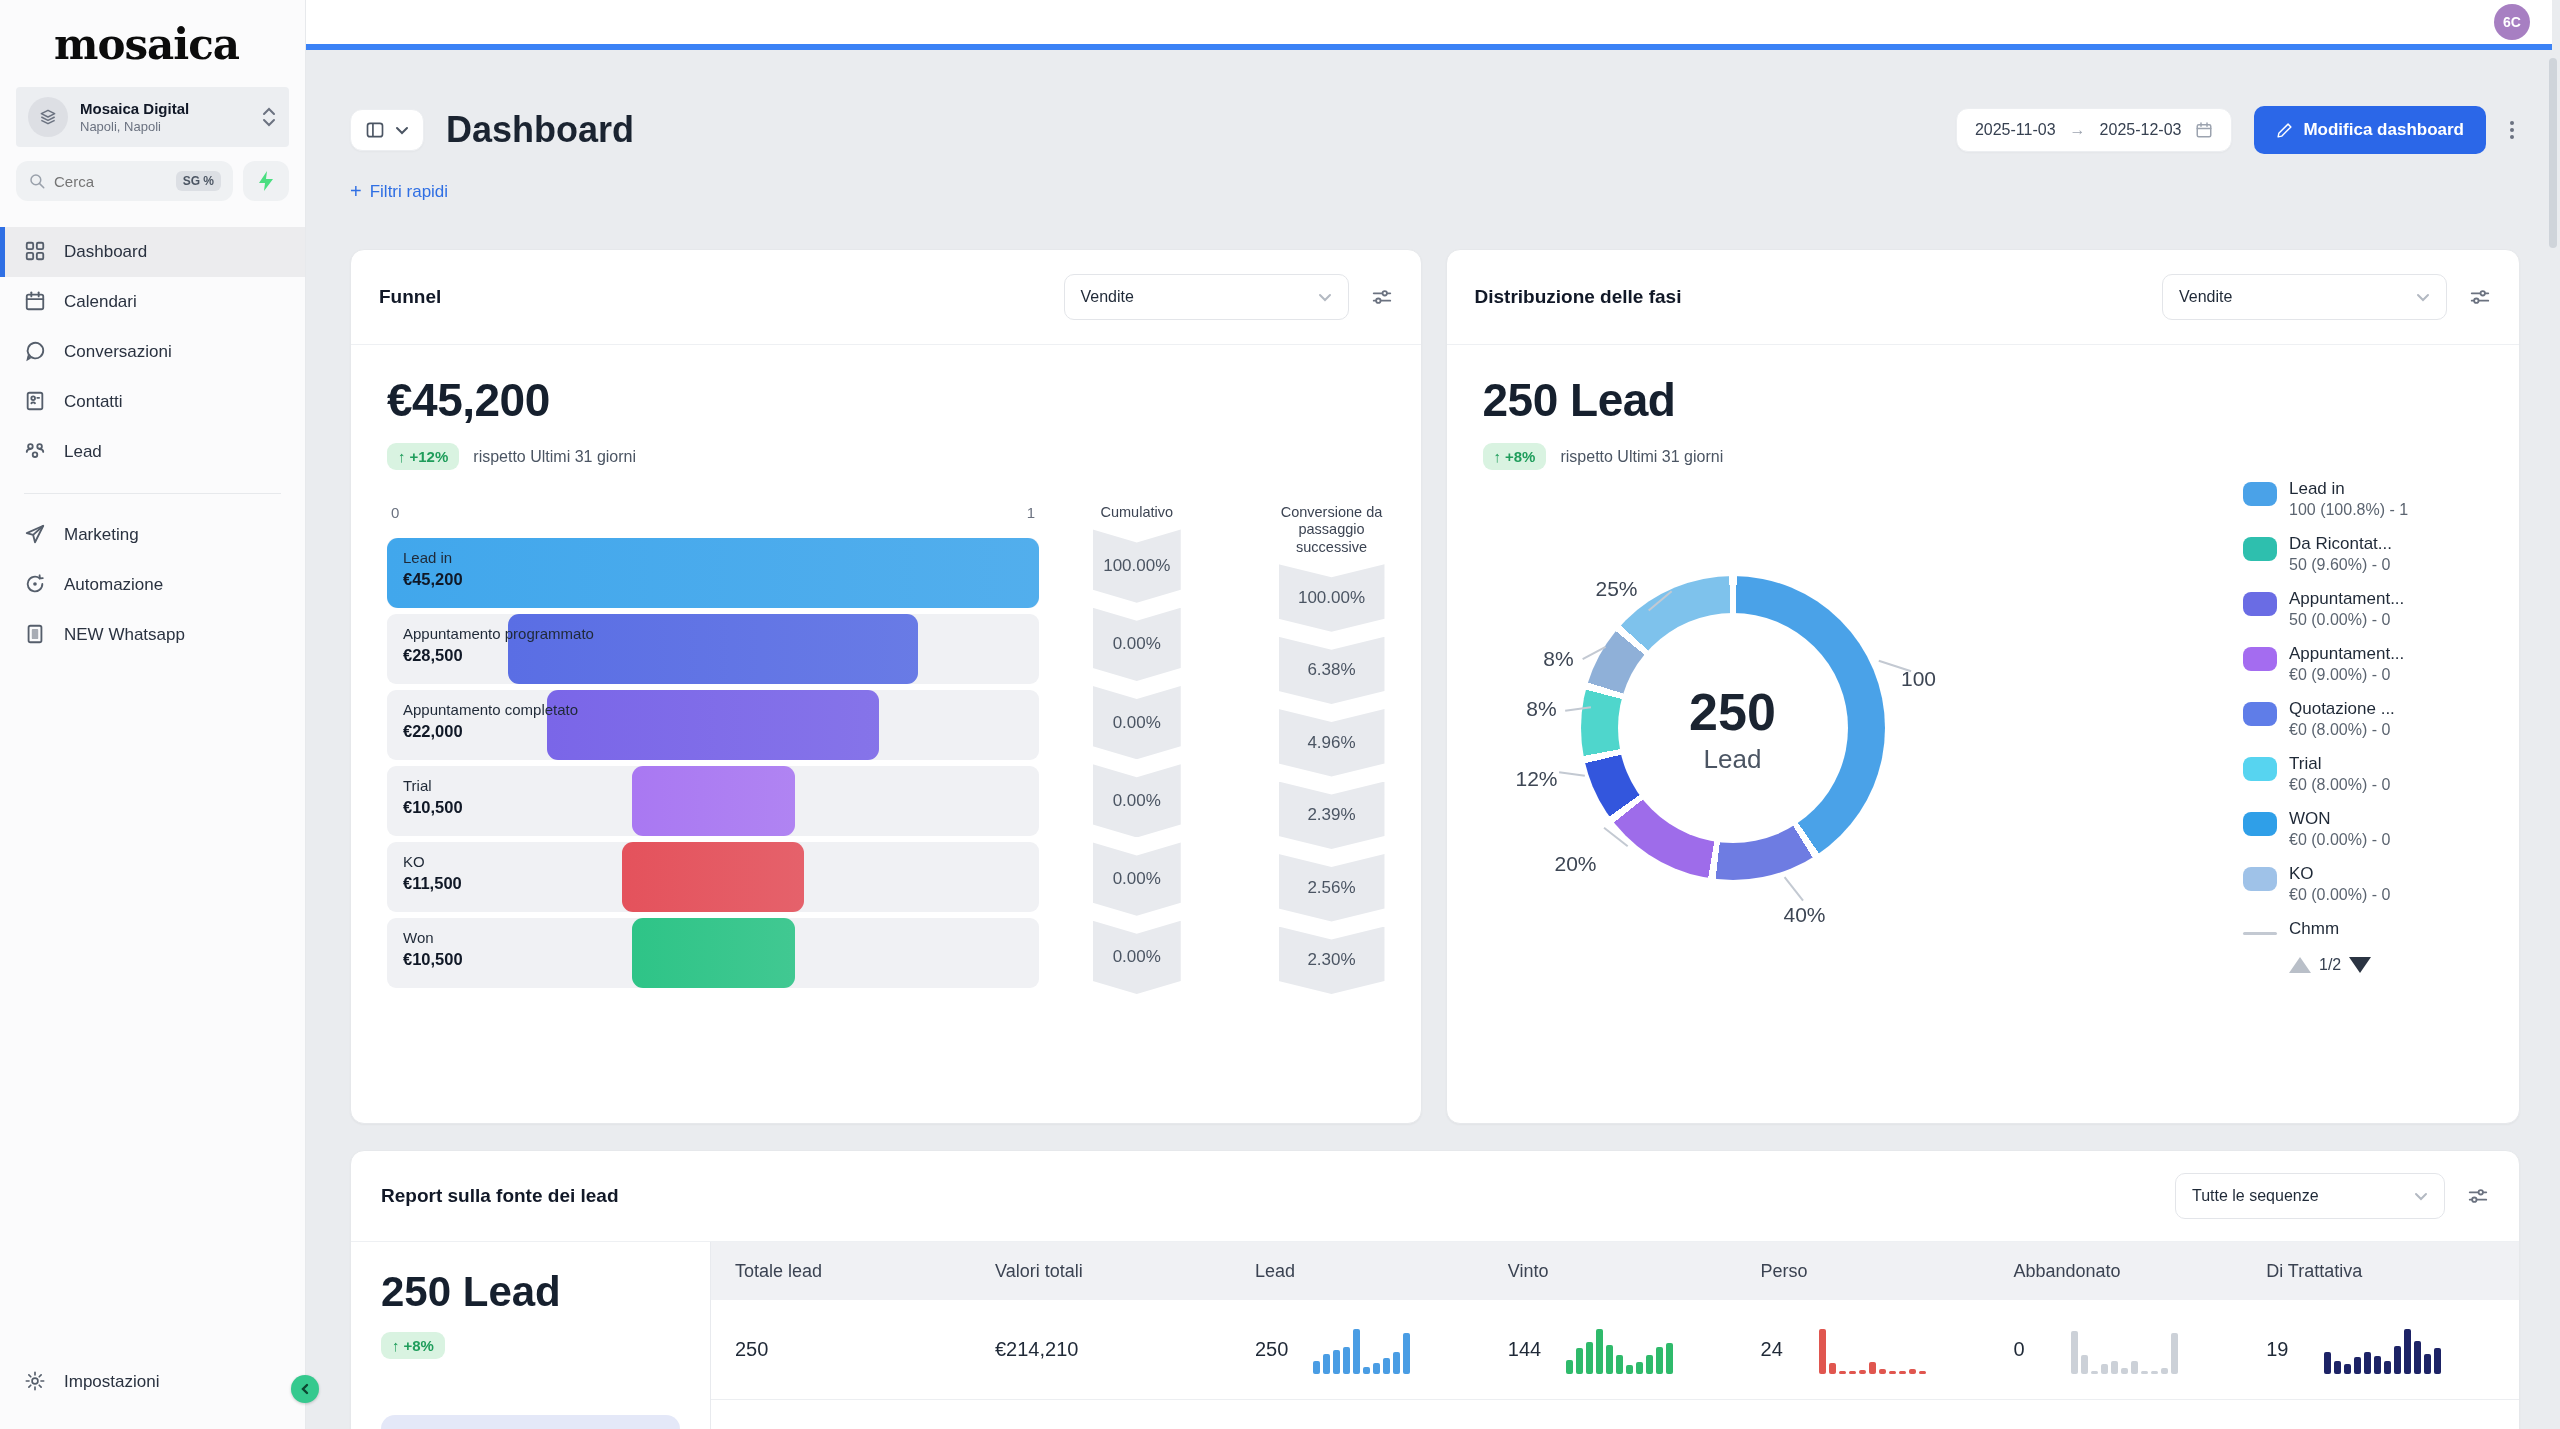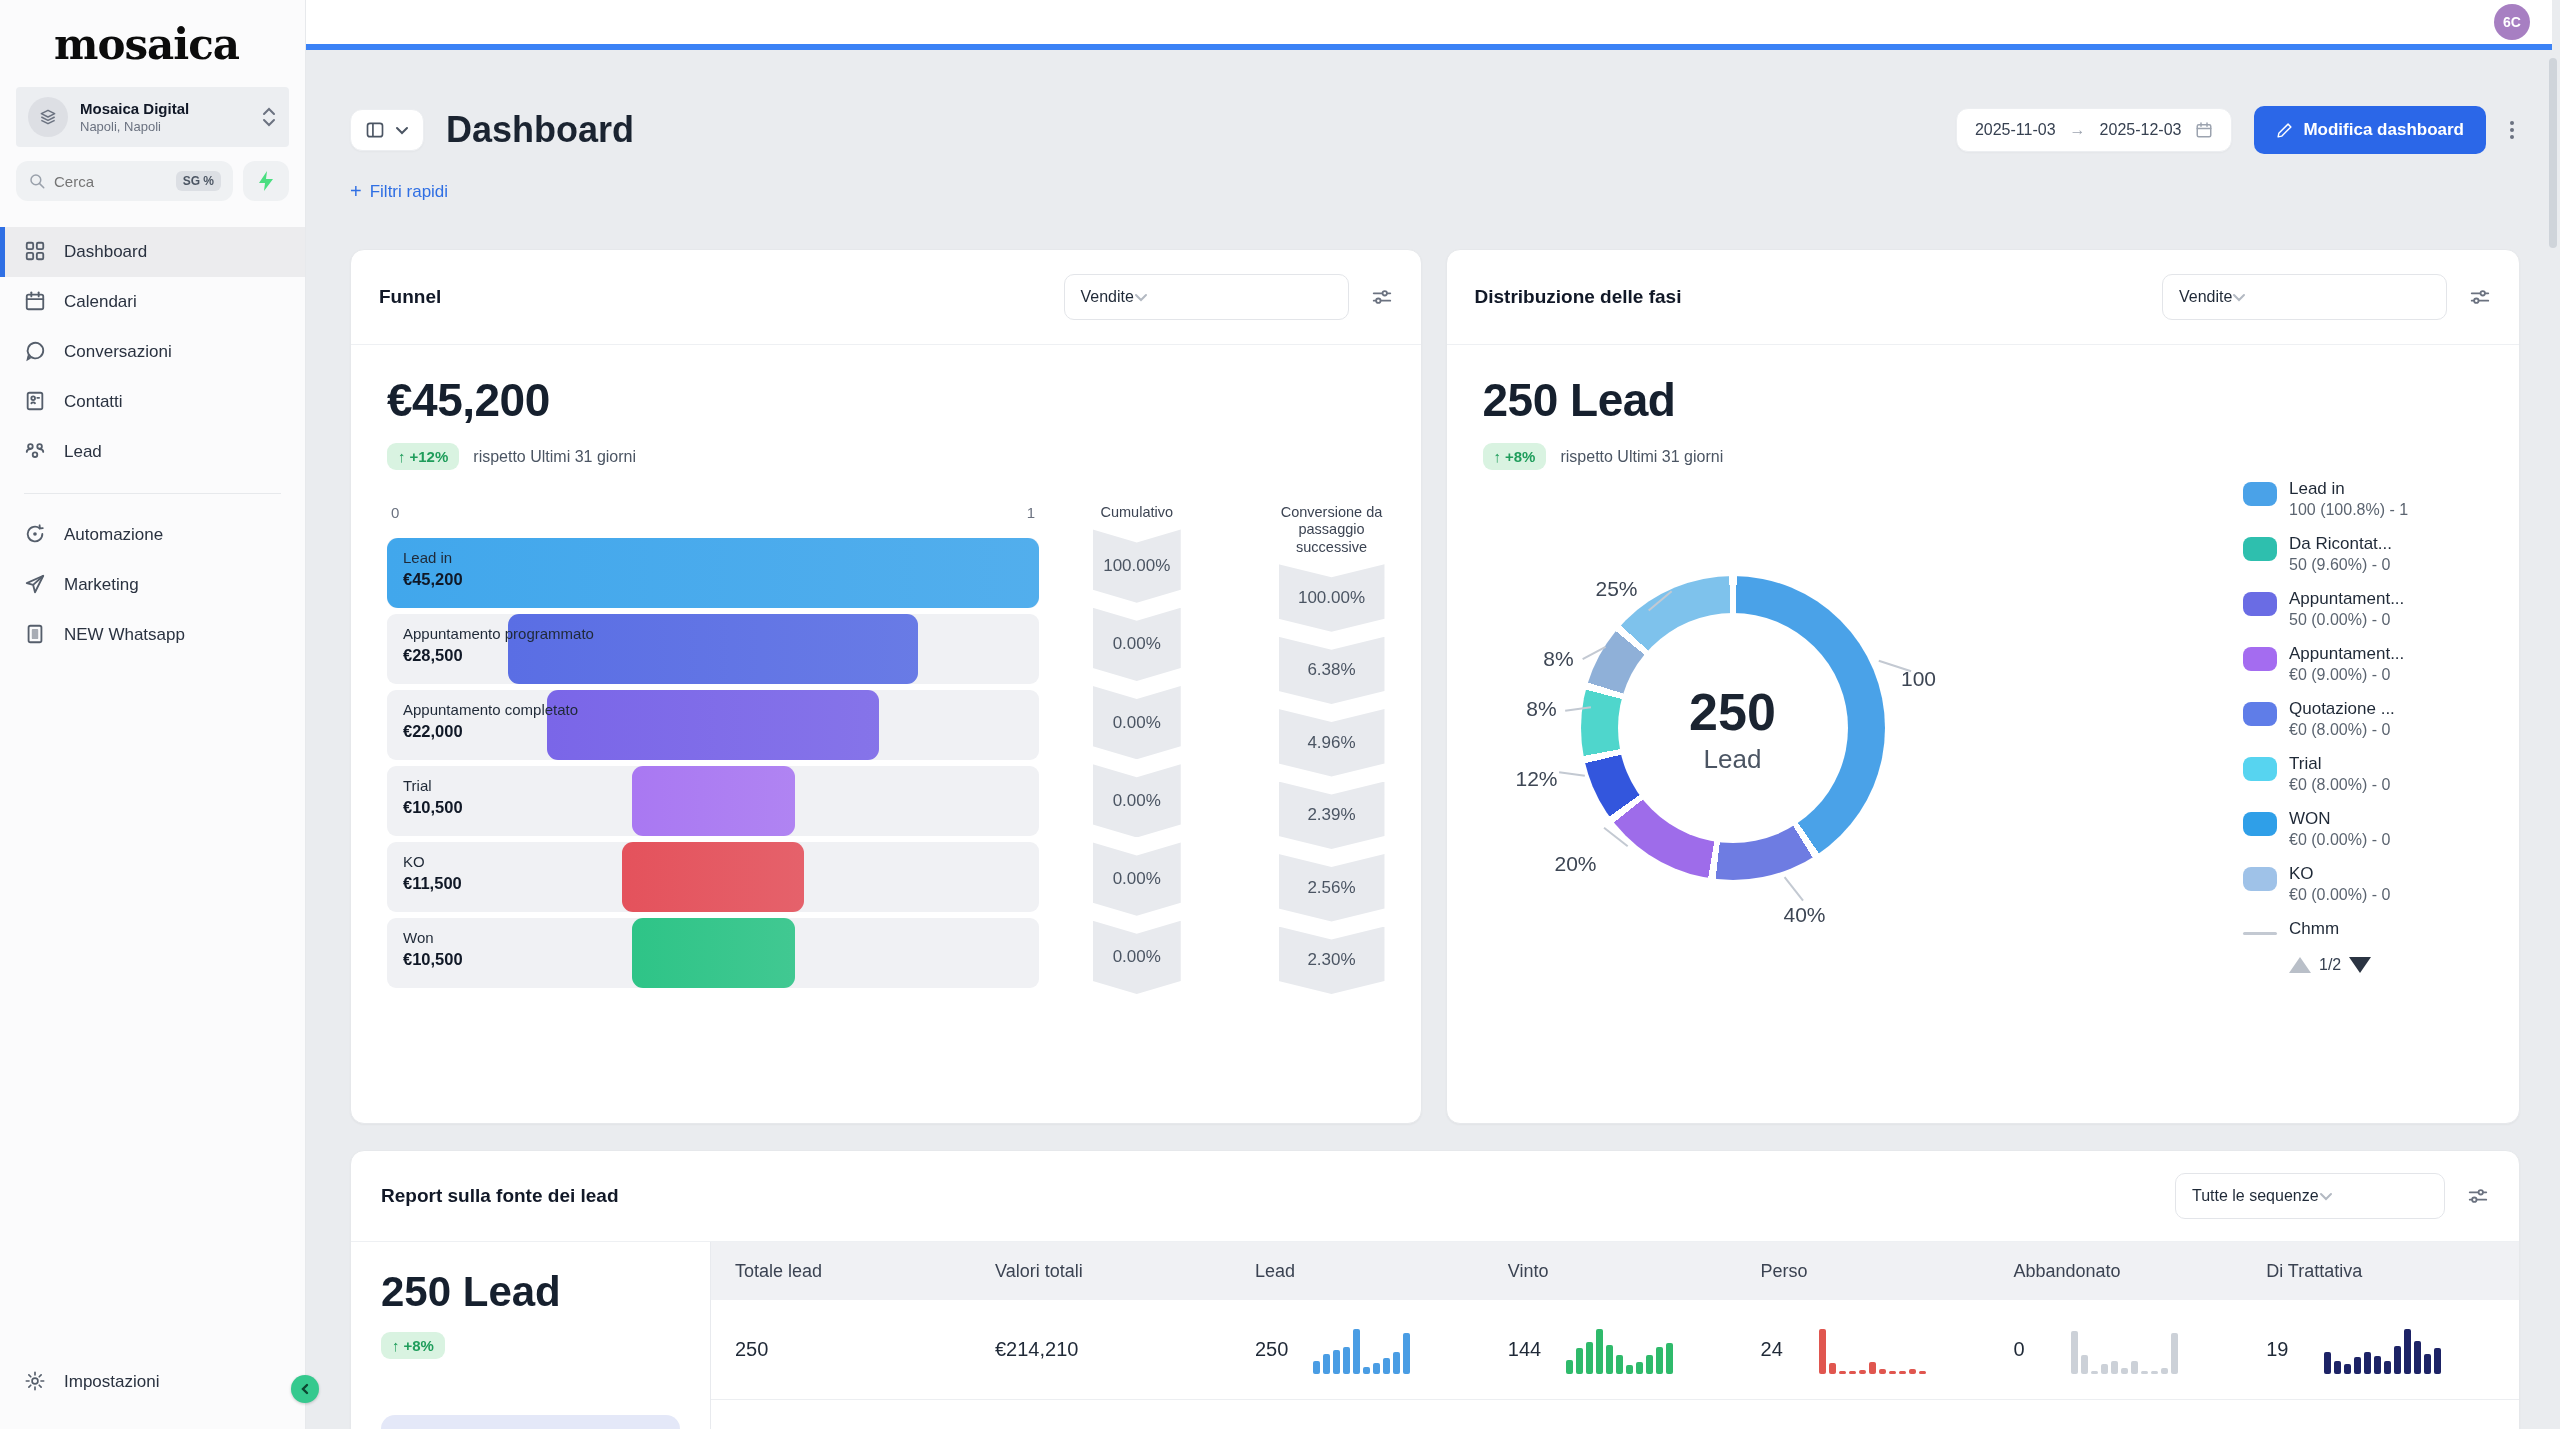--- a/index.html
+++ b/index.html
@@ -44,21 +44,21 @@
   .btn-primary { margin-left:22px; background:#2b67e8; color:#fff; border:0; border-radius:10px; padding:14px 22px; font-size:17px; font-weight:600; display:flex; align-items:center; gap:10px; cursor:pointer; font-family:inherit; }
   .dots { margin-left:18px; color:#6b7280; display:flex; flex-direction:column; gap:3px; cursor:pointer; padding:6px; }
   .dots i { width:4px; height:4px; border-radius:50%; background:#6b7280; }
   .quick-filters { margin-top:26px; color:#2f6fe4; font-size:17px; display:flex; align-items:center; gap:8px; cursor:pointer; width:fit-content; }
 
   .cards-row { margin-top:46px; display:flex; gap:24px; }
   .card { background:#fff; border:1px solid #e6e8eb; border-radius:14px; box-shadow:0 1px 2px rgba(0,0,0,.04); }
   .card-head { display:flex; align-items:center; justify-content:space-between; padding:24px 28px; border-bottom:1px solid #eef0f3; }
   .card-title { font-size:19px; font-weight:600; color:#111827; }
   .head-right { display:flex; align-items:center; gap:22px; }
-  .select-pill { width:285px; border:1px solid #e3e5e9; border-radius:10px; padding:13px 16px; display:flex; align-items:center; font-size:16px; color:#1f2937; cursor:pointer; }
+  .select-pill { width:285px; border:1px solid #e3e5e9; border-radius:10px; padding:13px 16px; display:flex; align-items:center; justify-content:space-between; font-size:16px; color:#1f2937; cursor:pointer; }
   .select-pill .chev-d { color:#b3b9c2; }
   .sliders { color:#6b7280; cursor:pointer; display:flex; }
   .card-body { padding:28px 36px; }
 
   .kpi-value { font-size:46px; font-weight:700; letter-spacing:-0.5px; color:#16202e; }
   .kpi-row { margin-top:16px; display:flex; align-items:center; gap:14px; }
   .badge-up { background:#d9f3e1; color:#1f9d5b; border-radius:9px; padding:5px 11px; font-size:15px; font-weight:700; display:flex; align-items:center; gap:4px; }
   .kpi-caption { color:#4b5563; font-size:16px; }
 
   
@@ -222,36 +222,36 @@
               <path d="M3 13c0-2 2-3 4-3M21 13c0-2-2-3-4-3"></path>
             </svg>
         </span>
         <span>Lead</span>
       </div>
 
       <div class="nav-divider"></div>
 
       <div class="nav-item">
         <span class="nicon">
+          <svg width="22" height="22" viewBox="0 0 24 24" fill="none" stroke="currentColor" stroke-width="2" stroke-linejoin="round">
+              <path d="M21 3L3 11l7 2 2 8 9-18z"></path>
+              <path d="M10 13l11-10"></path>
+            </svg>
+        </span>
+        <span>Marketing</span>
+      </div>
+      <div class="nav-item">
+        <span class="nicon">
           <svg width="22" height="22" viewBox="0 0 24 24" fill="none" stroke="currentColor" stroke-width="2" stroke-linecap="round">
               <path d="M20 12a8 8 0 1 1-3-6.2"></path>
               <circle cx="12" cy="12" r="2" fill="currentColor" stroke="none"></circle>
               <polyline points="17,2.5 17.3,6 20.5,5.6"></polyline>
             </svg>
         </span>
         <span>Automazione</span>
-      </div>
-      <div class="nav-item">
-        <span class="nicon">
-          <svg width="22" height="22" viewBox="0 0 24 24" fill="none" stroke="currentColor" stroke-width="2" stroke-linejoin="round">
-              <path d="M21 3L3 11l7 2 2 8 9-18z"></path>
-              <path d="M10 13l11-10"></path>
-            </svg>
-        </span>
-        <span>Marketing</span>
       </div>
       <div class="nav-item">
         <span class="nicon">
           <svg width="22" height="22" viewBox="0 0 24 24" fill="none" stroke="currentColor" stroke-width="2">
               <rect x="5" y="3" width="14" height="18" rx="2"></rect>
               <rect x="8.5" y="6.5" width="7" height="11" rx="1" fill="currentColor" opacity="0.5" stroke="none"></rect>
             </svg>
         </span>
         <span>NEW Whatsapp</span>
       </div>

